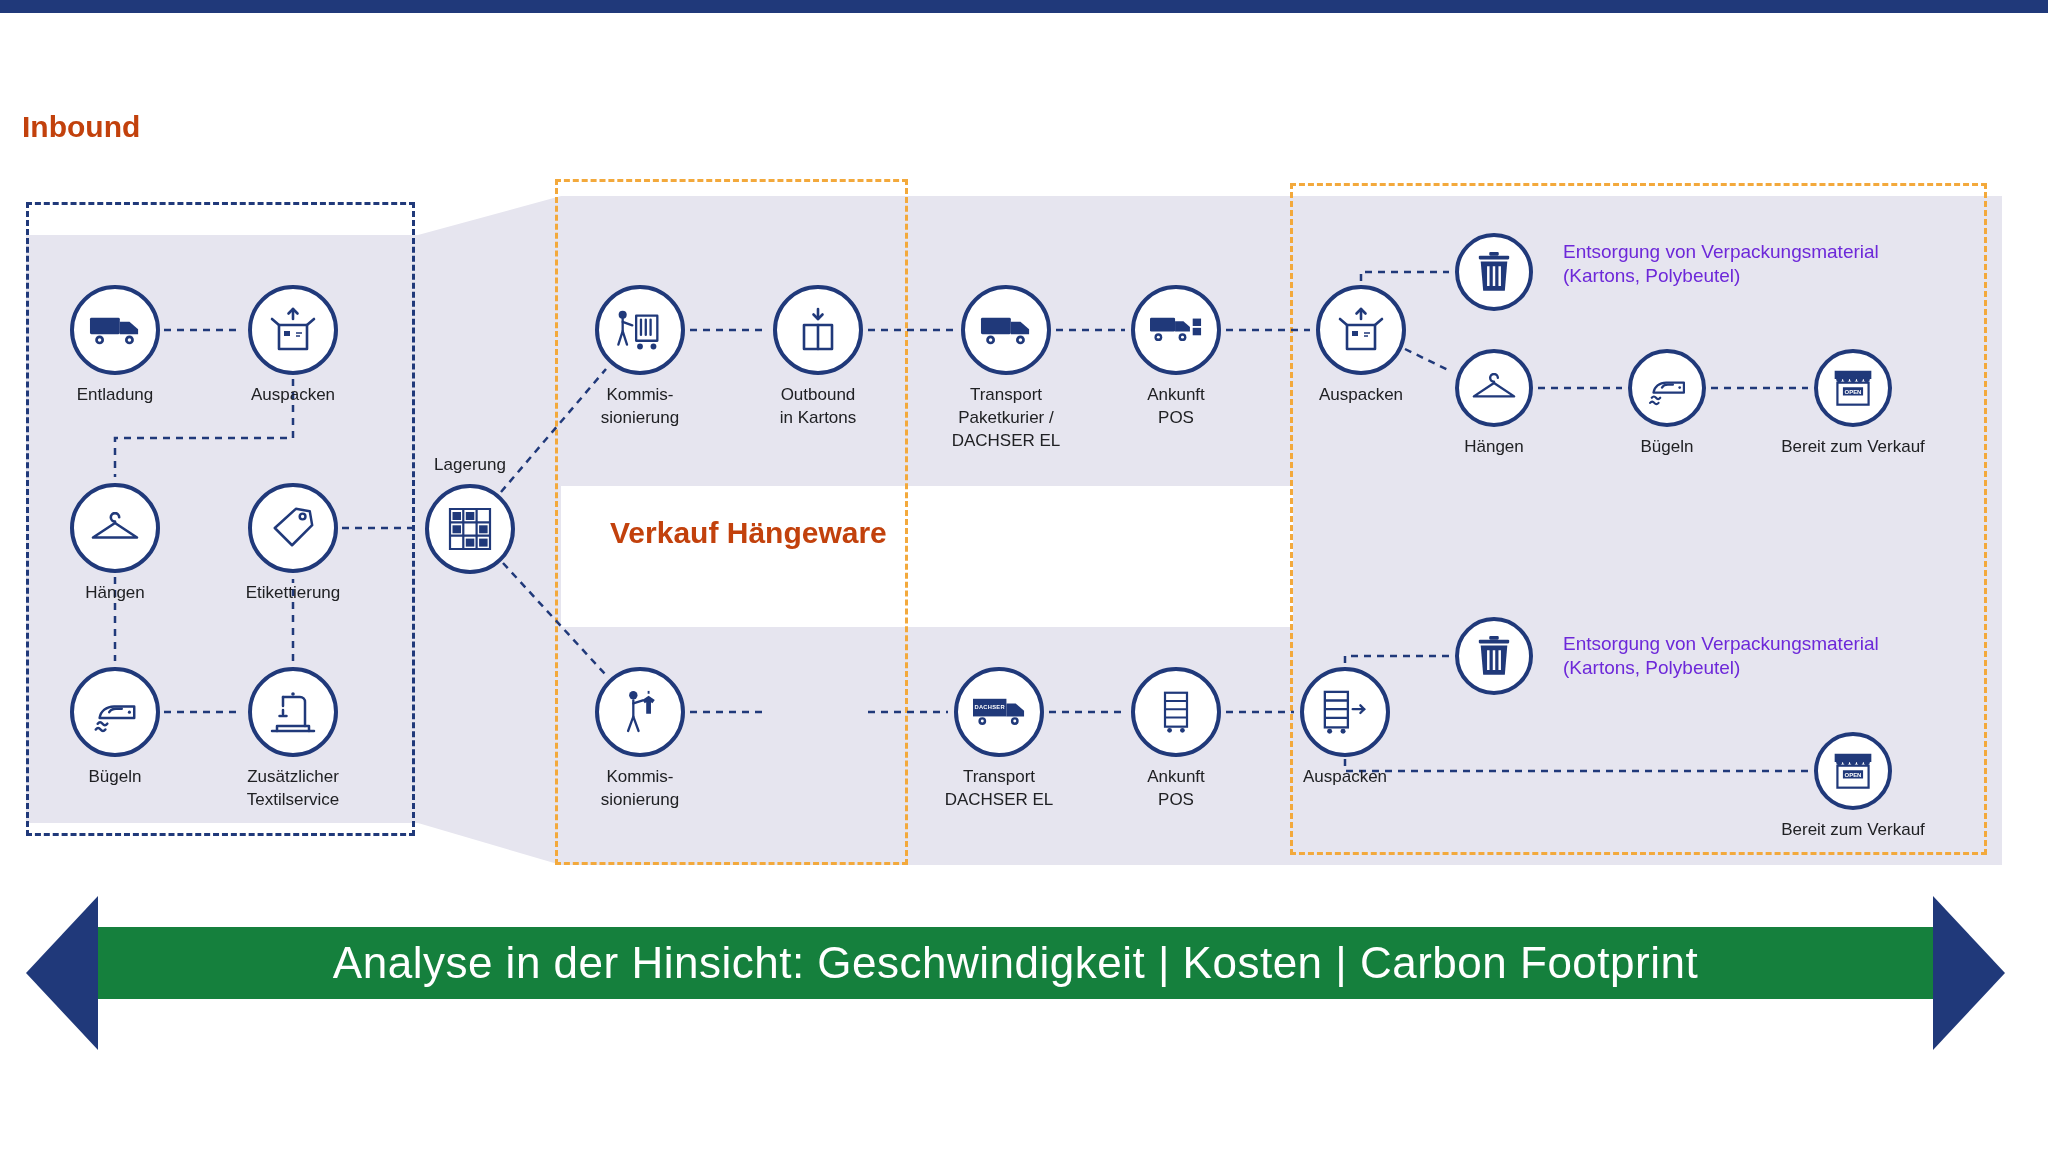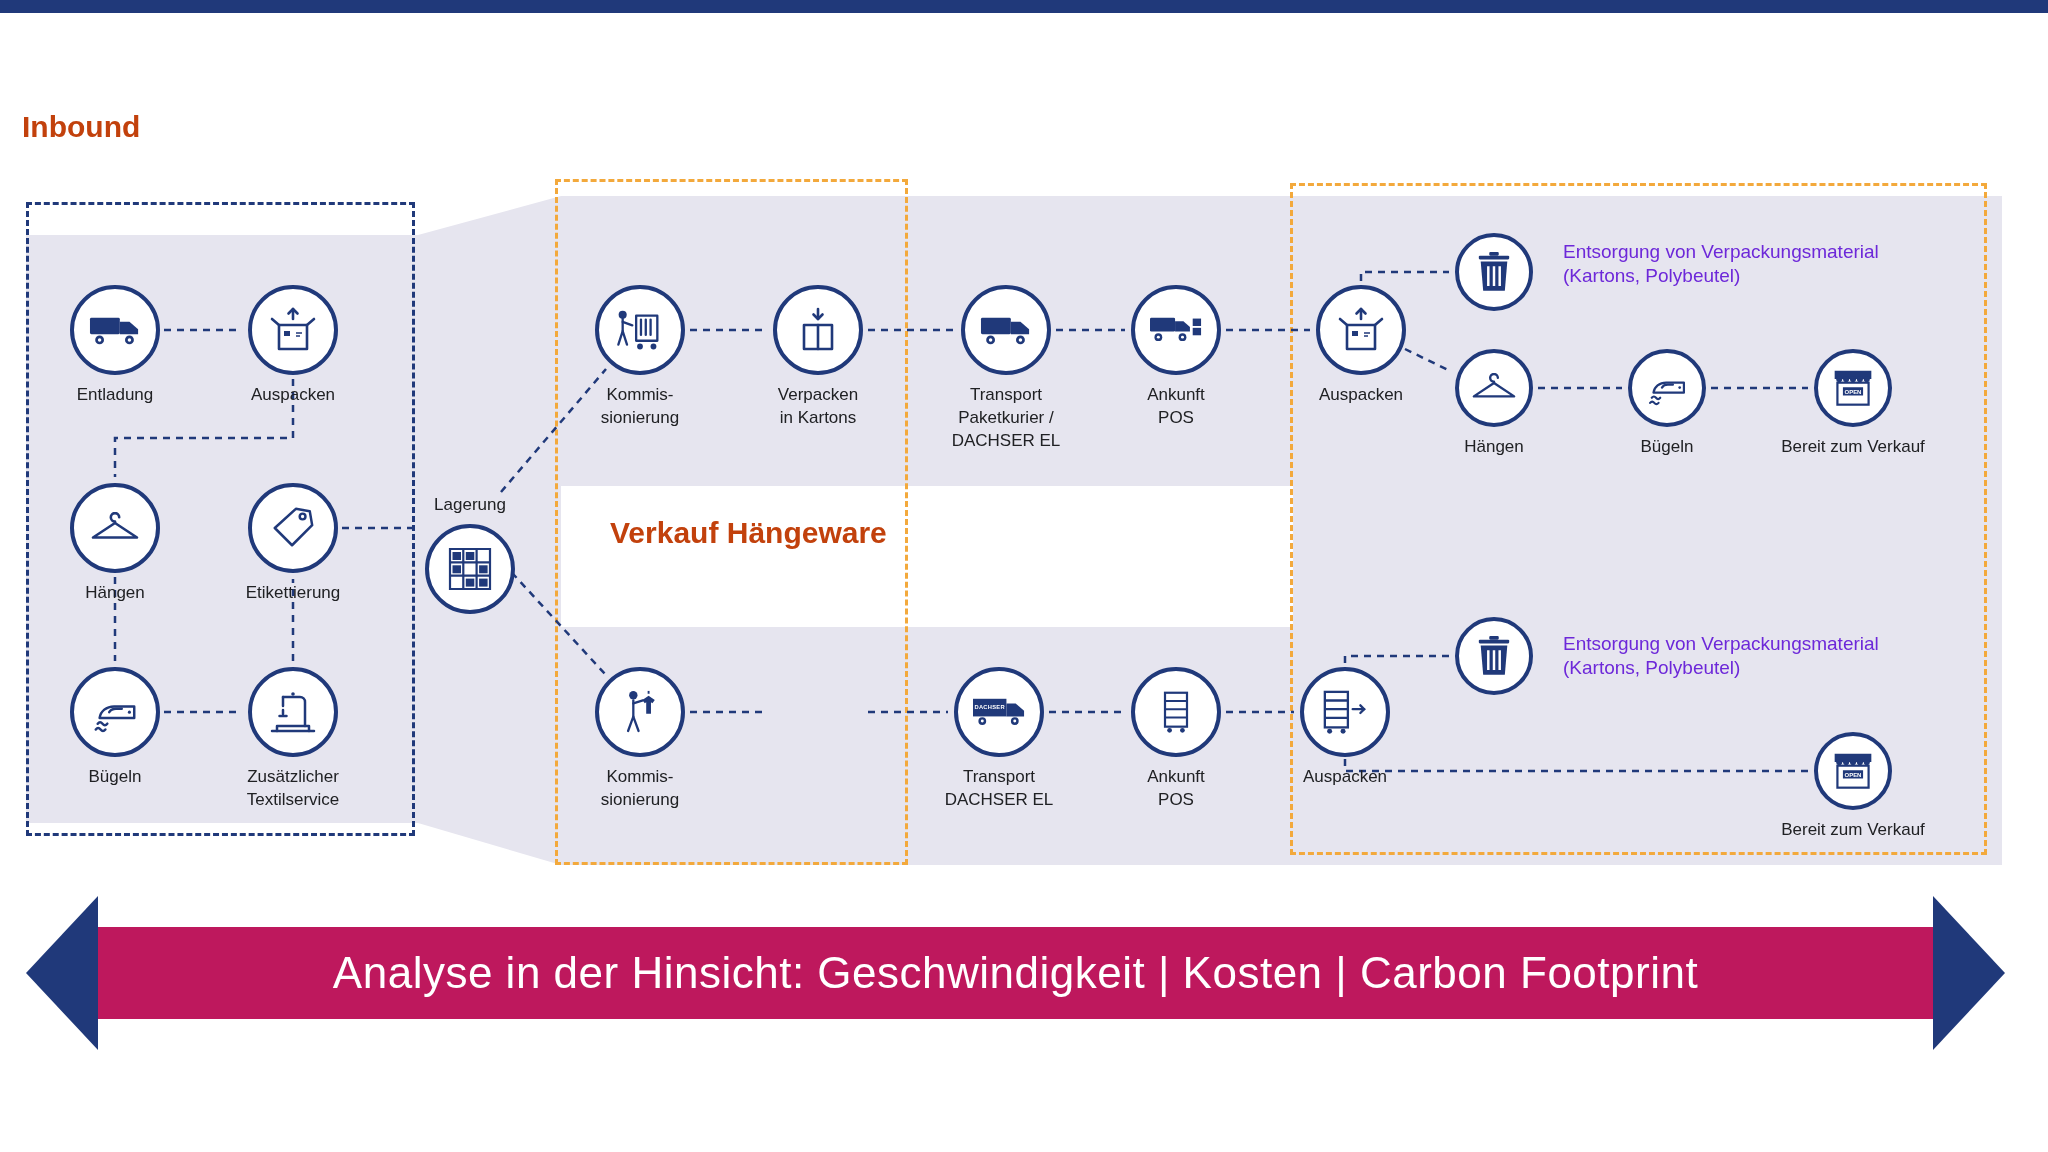--- a/index.html
+++ b/index.html
@@ -4,31 +4,31 @@
 <style>
   html,body{margin:0;padding:0;background:#fff;}
   .canvas{position:relative;width:2048px;height:1152px;background:#fff;overflow:hidden;
           font-family:"Liberation Sans",sans-serif;color:#1d1d1f;}
   .topbar{position:absolute;left:0;top:0;width:2048px;height:13px;background:#20397a;}
   .bg{position:absolute;background:#e6e5ef;}
   .dashed-blue{position:absolute;border:3px dashed #20397a;box-sizing:border-box;}
   .dashed-orange{position:absolute;border:3px dashed #f3a93c;box-sizing:border-box;}
   .section-title{position:absolute;font-size:30px;font-weight:bold;color:#c2410c;white-space:nowrap;}
   .node{position:absolute;width:200px;display:flex;flex-direction:column;align-items:center;}
-  .node.above{flex-direction:column-reverse;margin-top:40px;}
+  .node.above{flex-direction:column-reverse;}
   .circle{background:#fff;border:4px solid #20397a;border-radius:50%;
           display:flex;align-items:center;justify-content:center;box-sizing:border-box;color:#20397a;}
   .c90{width:90px;height:90px;}
   .c78{width:78px;height:78px;}
   .label{margin-top:8px;font-size:17px;line-height:23px;text-align:center;white-space:pre-line;color:#202124;}
   .above .label{margin:0 0 8px 0;}
   .note{position:absolute;font-size:19px;line-height:24px;white-space:pre-line;color:#6d28d9;}
   .arrows{position:absolute;left:0;top:0;width:2048px;height:1152px;pointer-events:none;}
   .arrows path{fill:none;stroke:#20397a;stroke-width:2.5;stroke-dasharray:7 6;}
-  .banner-body{position:absolute;left:98px;top:927px;width:1835px;height:92px;background:#be185d;
+  .banner-body{position:absolute;left:98px;top:927px;width:1835px;height:72px;background:#15803d;
                display:flex;align-items:center;justify-content:center;}
   .banner-text{color:#fff;font-size:44px;letter-spacing:0.5px;white-space:nowrap;}
   .tri{position:absolute;width:0;height:0;}
   .tri-left{left:26px;top:896px;border-top:77px solid transparent;border-bottom:77px solid transparent;border-right:72px solid #20397a;}
   .tri-right{left:1933px;top:896px;border-top:77px solid transparent;border-bottom:77px solid transparent;border-left:72px solid #20397a;}
 </style>
 </head>
 <body>
 
 <div class="canvas">
@@ -211,21 +211,21 @@
     <div class="circle c90">
       <svg width="48" viewBox="0 0 48 46">
         <g fill="none" stroke="currentColor" stroke-width="2.6" stroke-linecap="round" stroke-linejoin="round">
           <path d="M24 2v10"></path>
             <path d="M19.5 7.5L24 12l4.5-4.5"></path>
             <rect x="10" y="18" width="28" height="24"></rect>
             <path d="M24 18v24"></path>
         </g>
       </svg>
     </div>
-    <div class="label">Verpacken
+    <div class="label">Outbound
 in Kartons</div>
   </div>
 
   <div class="node" style="left:906px;top:285px;">
     <div class="circle c90">
       <svg width="52" viewBox="0 0 54 38">
         <g fill="currentColor">
             <rect x="1" y="6" width="31" height="17" rx="1.5"></rect>
             <path d="M32 10h10l9 8v5H32z"></path>
             <circle cx="11" cy="29" r="4.6"></circle>

